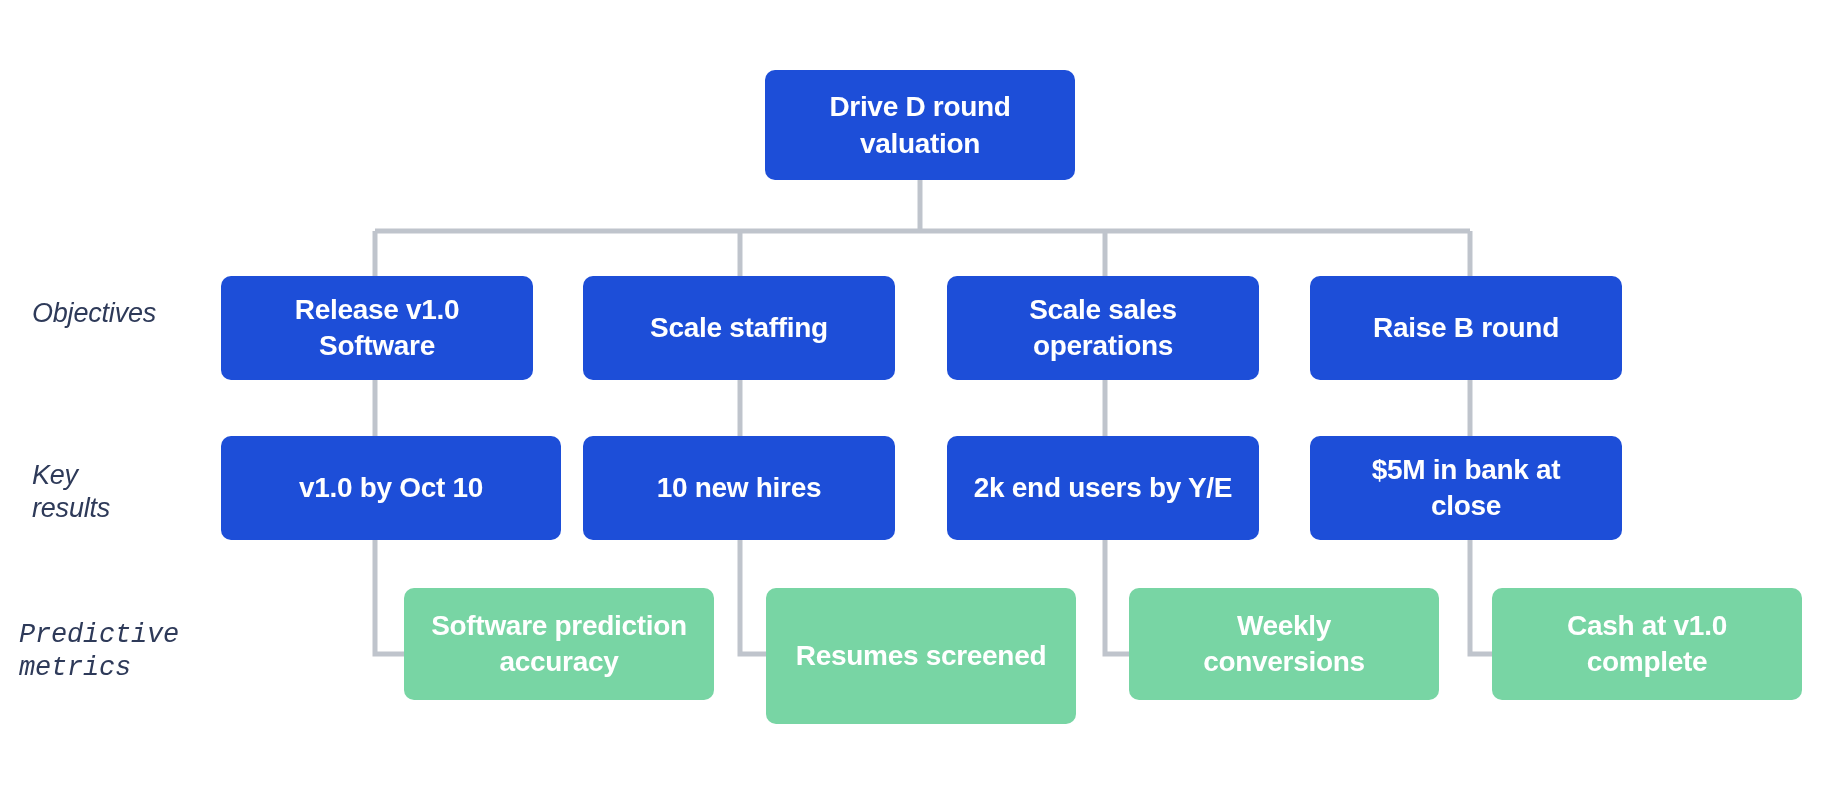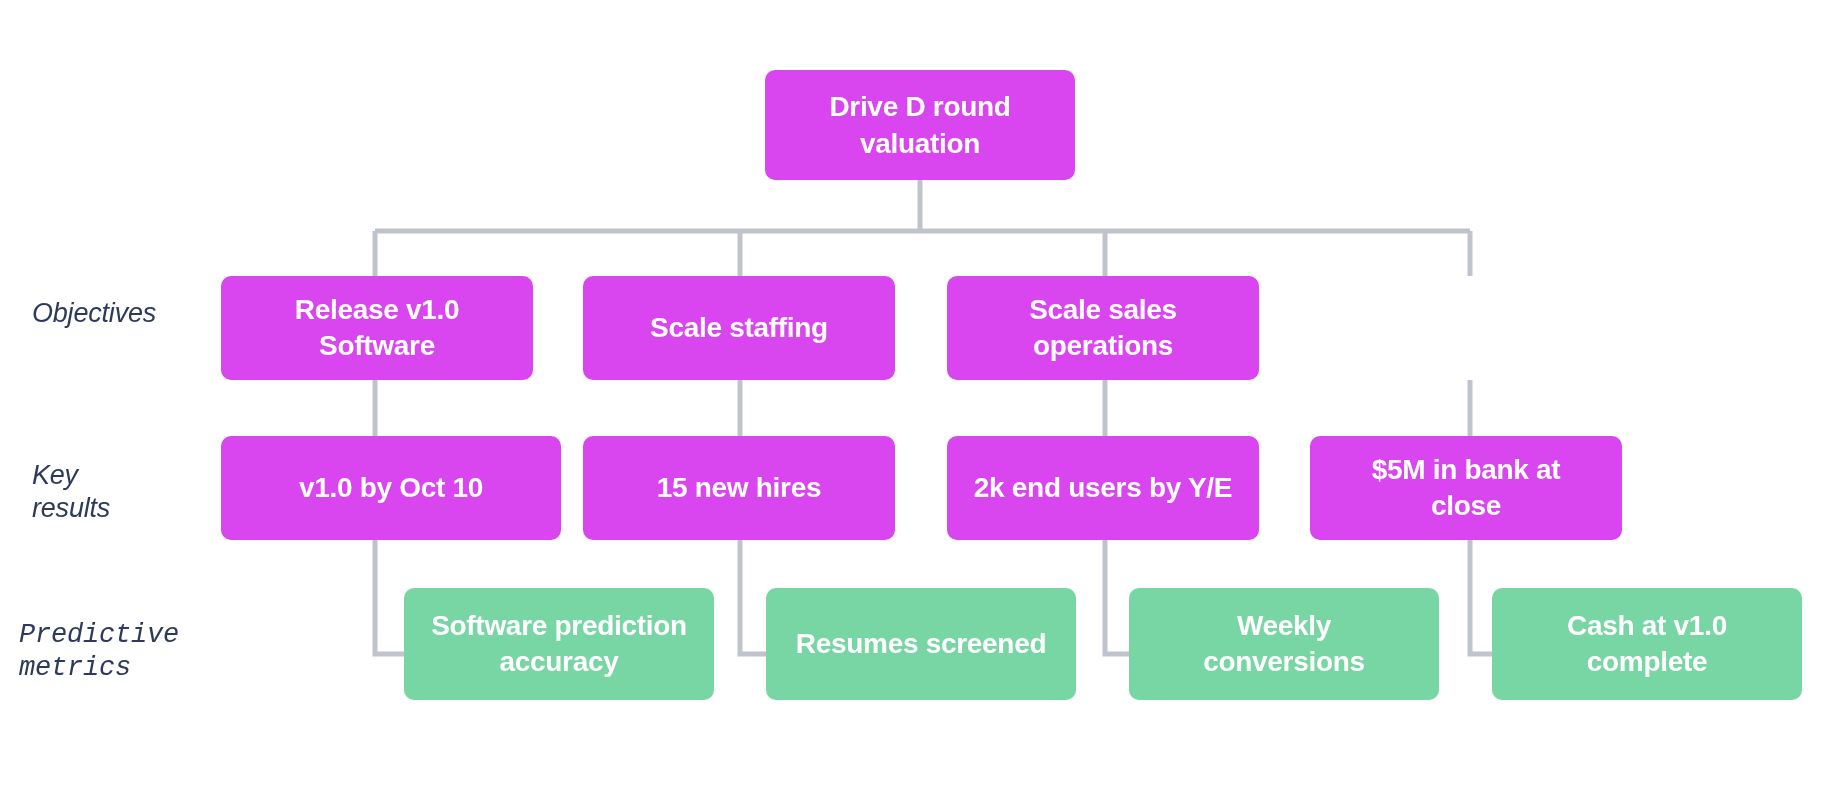--- a/index.html
+++ b/index.html
@@ -46,21 +46,21 @@
     text-align: center;
     border-radius: 10px;
     color: #ffffff;
     font-size: 28px;
     line-height: 36px;
     font-weight: 600;
     letter-spacing: -0.3px;
     padding: 6px 14px;
     font-family: "Liberation Sans", sans-serif;
   }
-  .node.blue { background: #d946ef; }
+  .node.blue { background: #1d4ed8; }
   .node.green { background: #78d5a4; }
   .node.root {
     font-size: 28px;
     line-height: 37px;
   }
   .node-text {
     white-space: pre-line;
     display: block;
     width: 100%;
   }
@@ -110,40 +110,43 @@
     <span class="node-text">Release v1.0
 Software</span>
   </div>
   <div class="node blue" style="left:583px; top:276px; width:312px; height:104px;">
     <span class="node-text">Scale staffing</span>
   </div>
   <div class="node blue" style="left:947px; top:276px; width:312px; height:104px;">
     <span class="node-text">Scale sales
 operations</span>
   </div>
+  <div class="node blue" style="left:1310px; top:276px; width:312px; height:104px;">
+    <span class="node-text">Raise B round</span>
+  </div>
 
   <div class="node blue" style="left:221px; top:436px; width:340px; height:104px;">
     <span class="node-text">v1.0 by Oct 10</span>
   </div>
   <div class="node blue" style="left:583px; top:436px; width:312px; height:104px;">
-    <span class="node-text">15 new hires</span>
+    <span class="node-text">10 new hires</span>
   </div>
   <div class="node blue" style="left:947px; top:436px; width:312px; height:104px;align-items:center;">
     <span class="node-text">2k end users by Y/E</span>
   </div>
   <div class="node blue" style="left:1310px; top:436px; width:312px; height:104px;">
     <span class="node-text">$5M in bank at
 close</span>
   </div>
 
   <div class="node green" style="left:404px; top:588px; width:310px; height:112px;">
     <span class="node-text">Software prediction
 accuracy</span>
   </div>
-  <div class="node green" style="left:766px; top:588px; width:310px; height:112px;">
+  <div class="node green" style="left:766px; top:588px; width:310px; height:136px;">
     <span class="node-text">Resumes screened</span>
   </div>
   <div class="node green" style="left:1129px; top:588px; width:310px; height:112px;">
     <span class="node-text">Weekly
 conversions</span>
   </div>
   <div class="node green" style="left:1492px; top:588px; width:310px; height:112px;">
     <span class="node-text">Cash at v1.0
 complete</span>
   </div>

